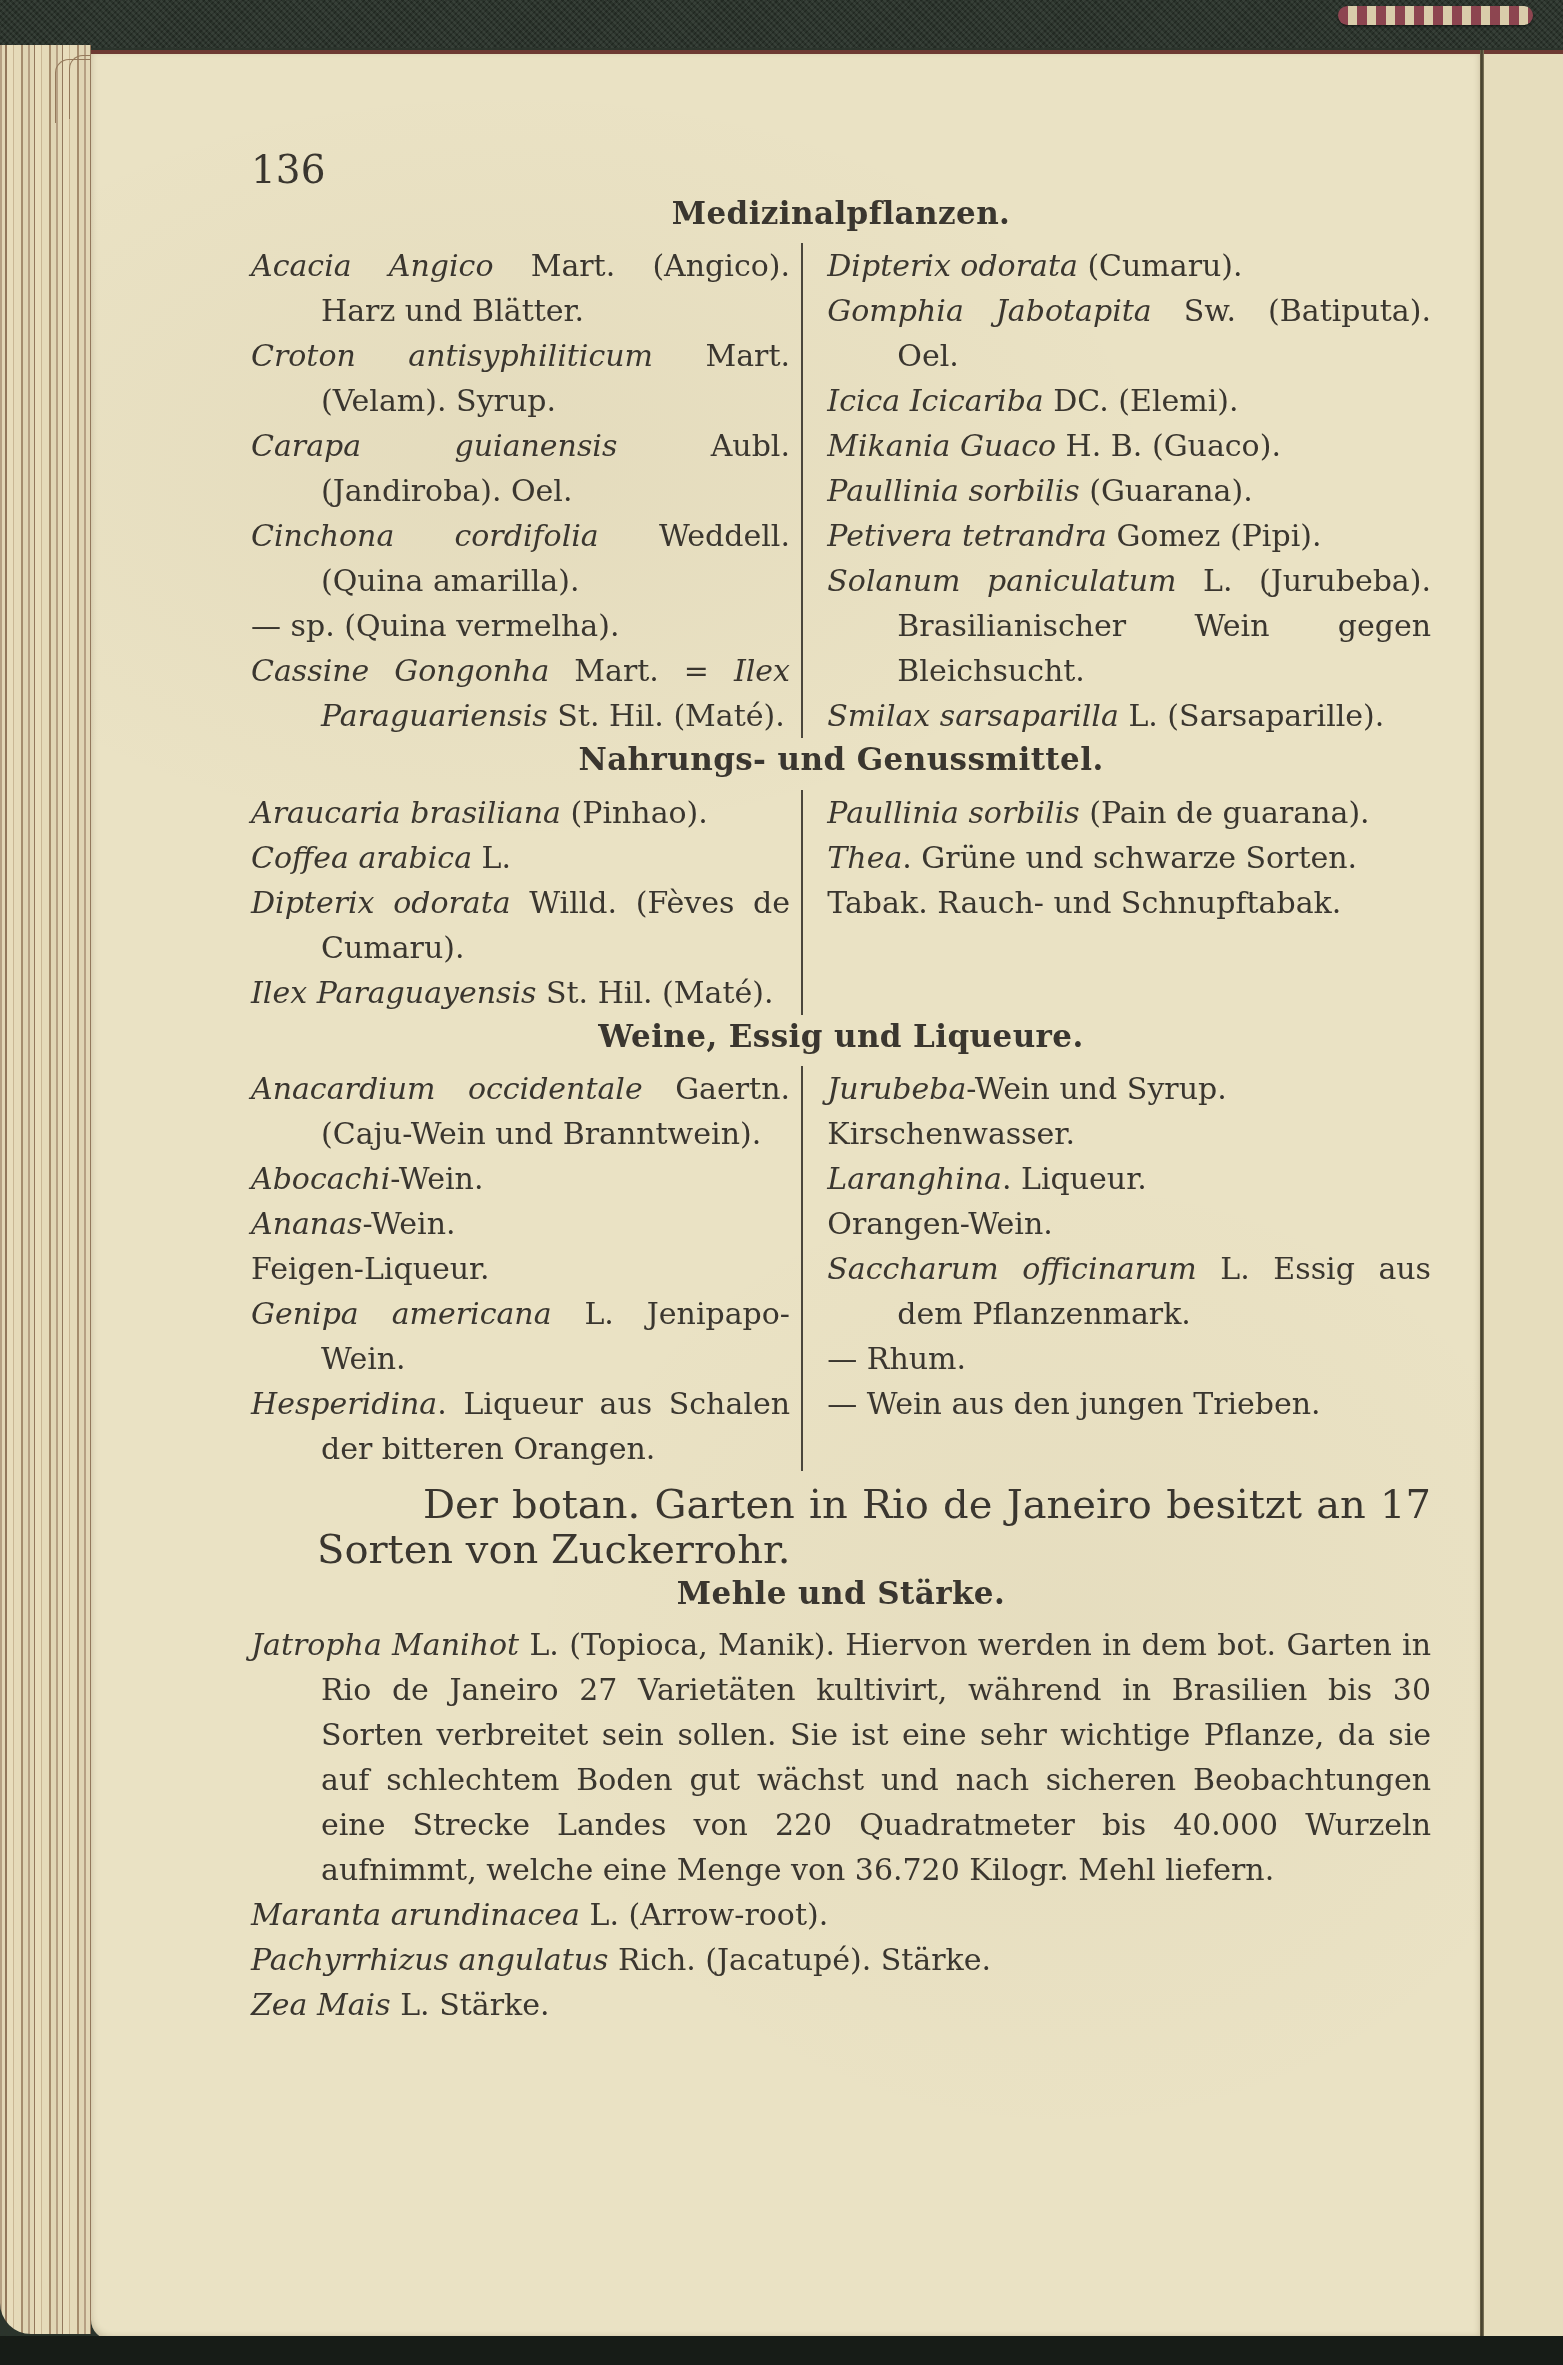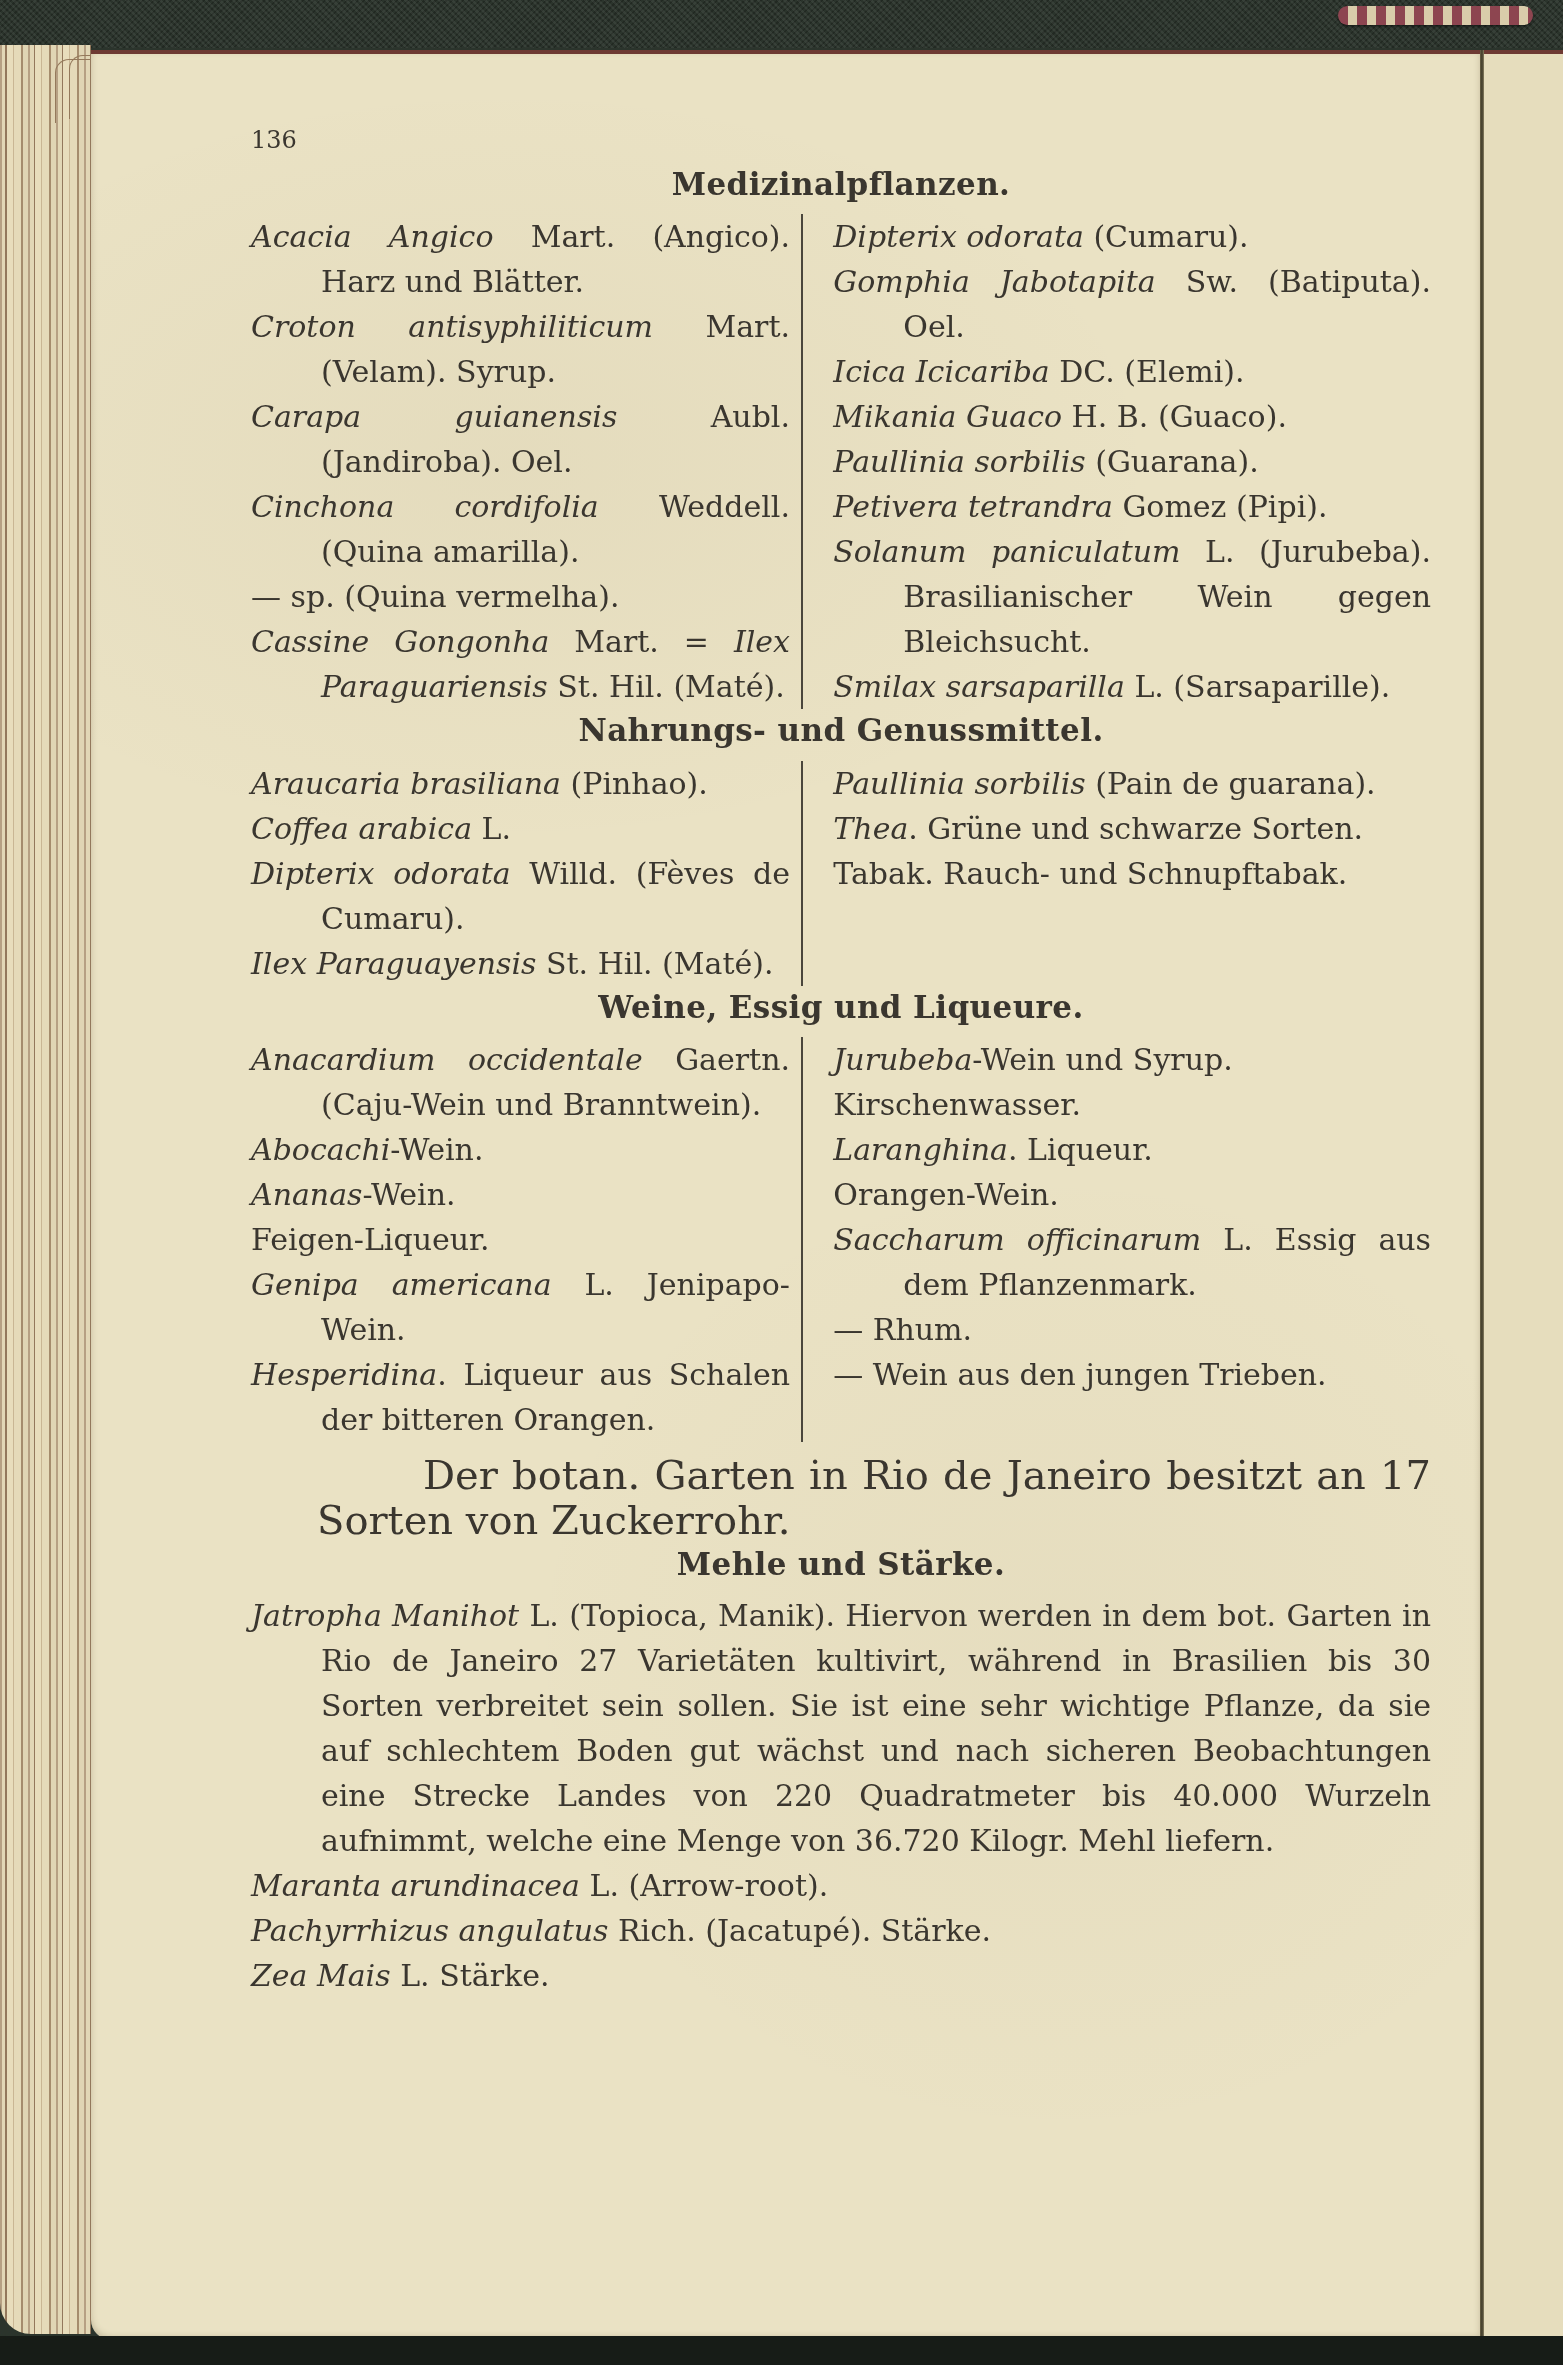--- a/index.html
+++ b/index.html
@@ -59,30 +59,30 @@
   .gutter{position:absolute;left:1480px;top:50px;width:3.9px;height:2286px;background:linear-gradient(90deg,#6b6348,#3f3a28,#8a8162);}
   .facing-page{
     position:absolute;left:1484px;top:50px;width:80px;height:2286px;
     background:var(--c-page-facing);border-top:4.7px solid var(--c-edge-line);
   }
   
   .bottom-band{position:absolute;left:0;top:2336px;width:1564px;height:30px;background:var(--c-bottom);}
 
   
   .page-inner{position:absolute;left:160px;top:0;width:1180px;}
-  .page-number{margin:64px 0 0 0;font-size:24px;line-height:45px;}
+  .page-number{margin:93px 0 0 0;font-size:39px;line-height:45px;}
   h2.sec-heading{
     margin:0;text-align:center;font-size:31px;line-height:42px;font-weight:bold;
     letter-spacing:0.4px;
   }
   .h1{margin-top:45px;} .h2{margin-top:38px;} .h3{margin-top:41px;} .h4{margin-top:14px;}
   .cols{display:flex;align-items:stretch;margin-top:9.4px;}
   .col-left{width:539px;}
   .col-divider{width:2.3px;background:var(--c-divider);margin-left:11px;}
-  .col-right{flex:1;padding-left:30px;}
+  .col-right{flex:1;padding-left:24px;}
   .entry{
     margin:0;font-size:30px;line-height:45px;
     padding-left:70px;text-indent:-70px;text-align:justify;
   }
   .entry .it{font-style:italic;}
   .full-list{margin-top:7.8px;}
   .para{
     margin:11px 0 0 0;font-size:40px;line-height:45px;
     padding-left:66px;text-indent:106px;text-align:justify;
   }

